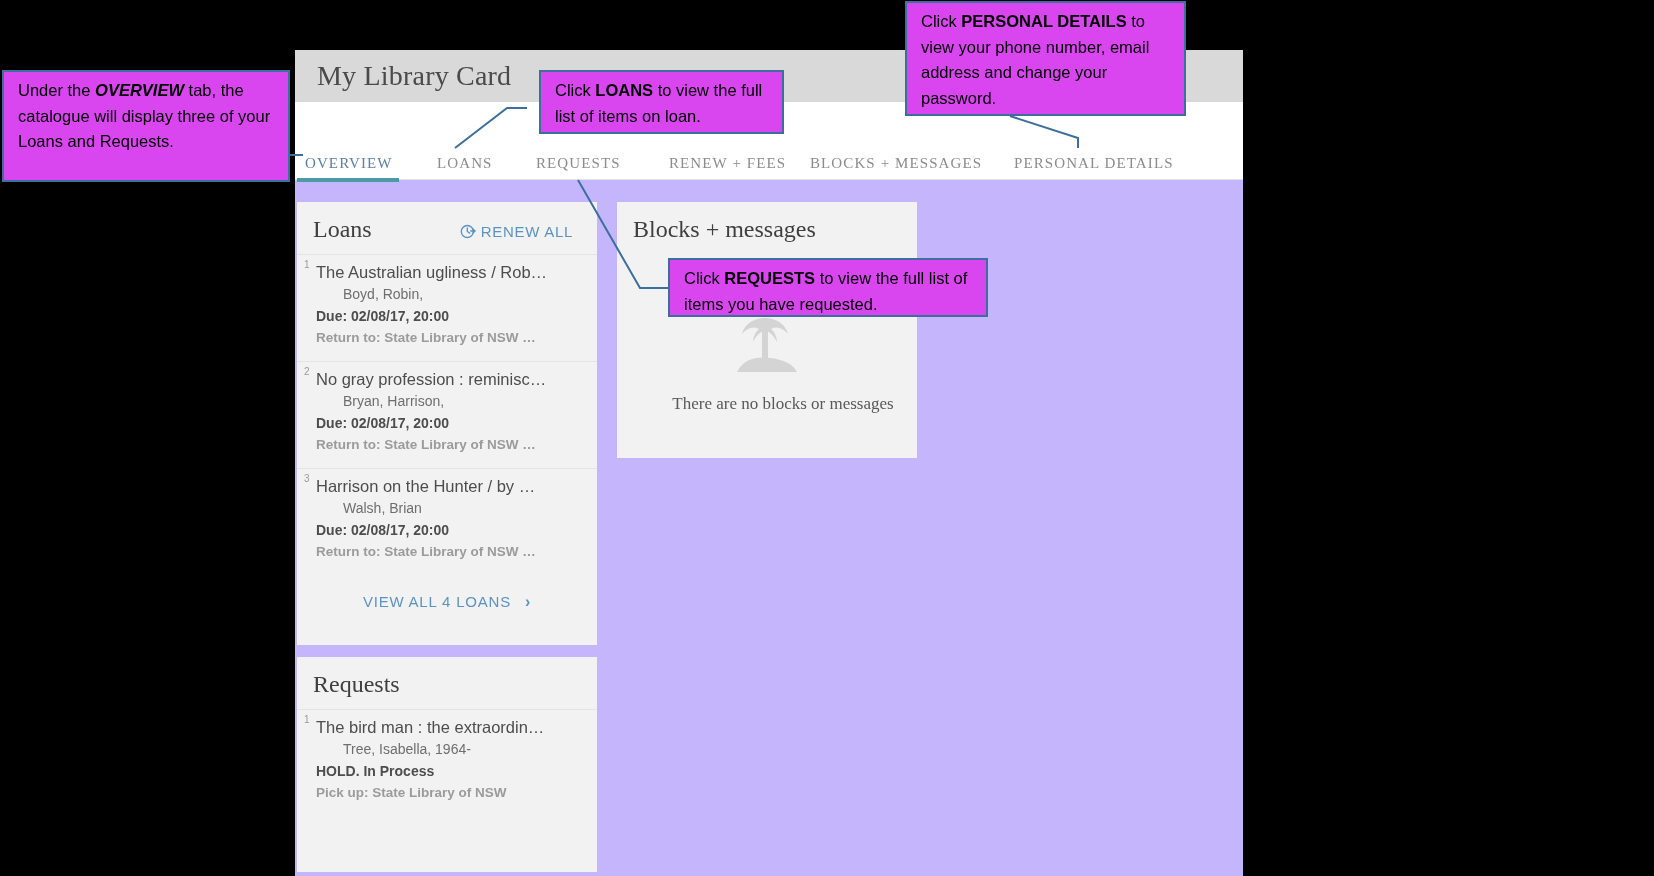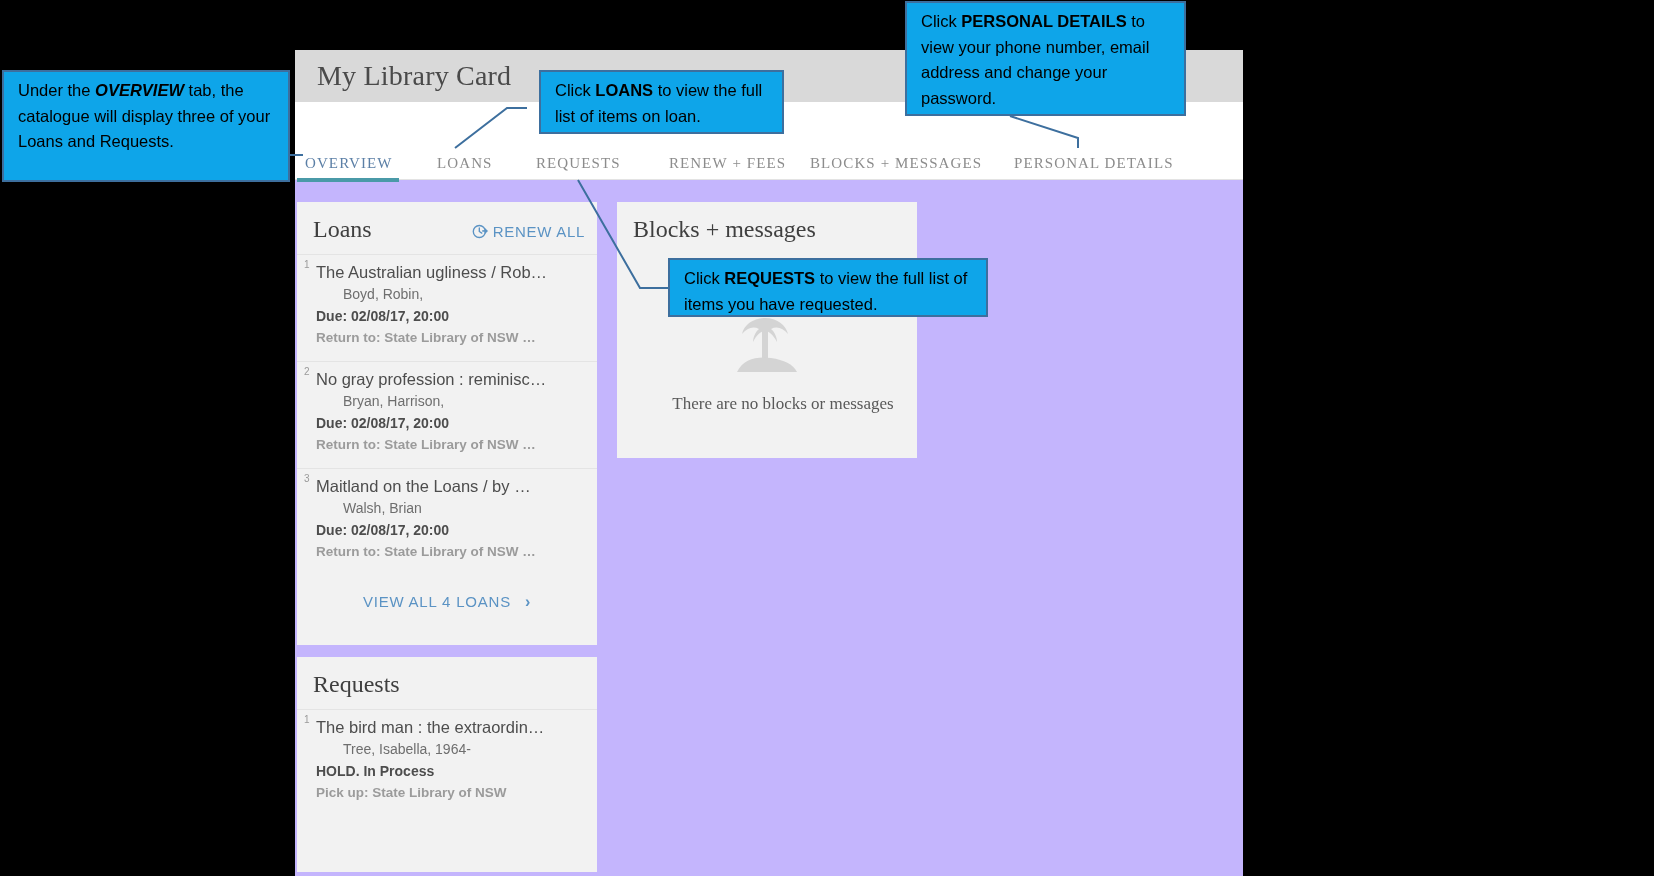--- a/index.html
+++ b/index.html
@@ -87,21 +87,21 @@
   #blocks-panel  { left: 322px; top: 152px; width: 300px; height: 256px; }
 
   .loans-head {
     position: relative;
     height: 52px;
   }
   .loans-head .panel-title { position: absolute; left: 16px; top: 14px; }
 
   .renew-all {
     position: absolute;
-    right: 12px;
+    right: 24px;
     top: 20px;
     display: flex;
     align-items: center;
     gap: 3px;
     color: #5b93c4;
     font-size: 15px;
     letter-spacing: 0.7px;
     cursor: pointer;
   }
   .renew-icon { width: 19px; height: 19px; display: block; }
@@ -173,21 +173,21 @@
     width: 100%;
     text-align: center;
     font-family: "Liberation Serif", serif;
     font-size: 17px;
     color: #595959;
   }
 
   
   .callout {
     position: absolute;
-    background: #0ea5e9;
+    background: #d946ef;
     border: 2px solid #3d6f9e;
     color: #000000;
     font-size: 16.5px;
     line-height: 25.5px;
     padding: 6px 12px 8px 14px;
   }
   .callout b { font-weight: bold; }
   .callout i { font-style: italic; font-weight: bold; }
 
   #callout-overview { left: 2px;   top: 70px;  width: 288px; height: 112px; }
@@ -247,21 +247,21 @@
     <div class="item">
       <div class="item-num">2</div>
       <div class="item-title">No gray profession : reminisc…</div>
       <div class="item-author">Bryan, Harrison,</div>
       <div class="item-due">Due: 02/08/17, 20:00</div>
       <div class="item-return">Return to: State Library of NSW …</div>
     </div>
 
     <div class="item">
       <div class="item-num">3</div>
-      <div class="item-title">Maitland on the Loans / by …</div>
+      <div class="item-title">Harrison on the Hunter / by …</div>
       <div class="item-author">Walsh, Brian</div>
       <div class="item-due">Due: 02/08/17, 20:00</div>
       <div class="item-return">Return to: State Library of NSW …</div>
     </div>
 
     <div class="view-all">
       <span>VIEW ALL 4 LOANS</span>
       <span class="chev">›</span>
     </div>
   </div>

